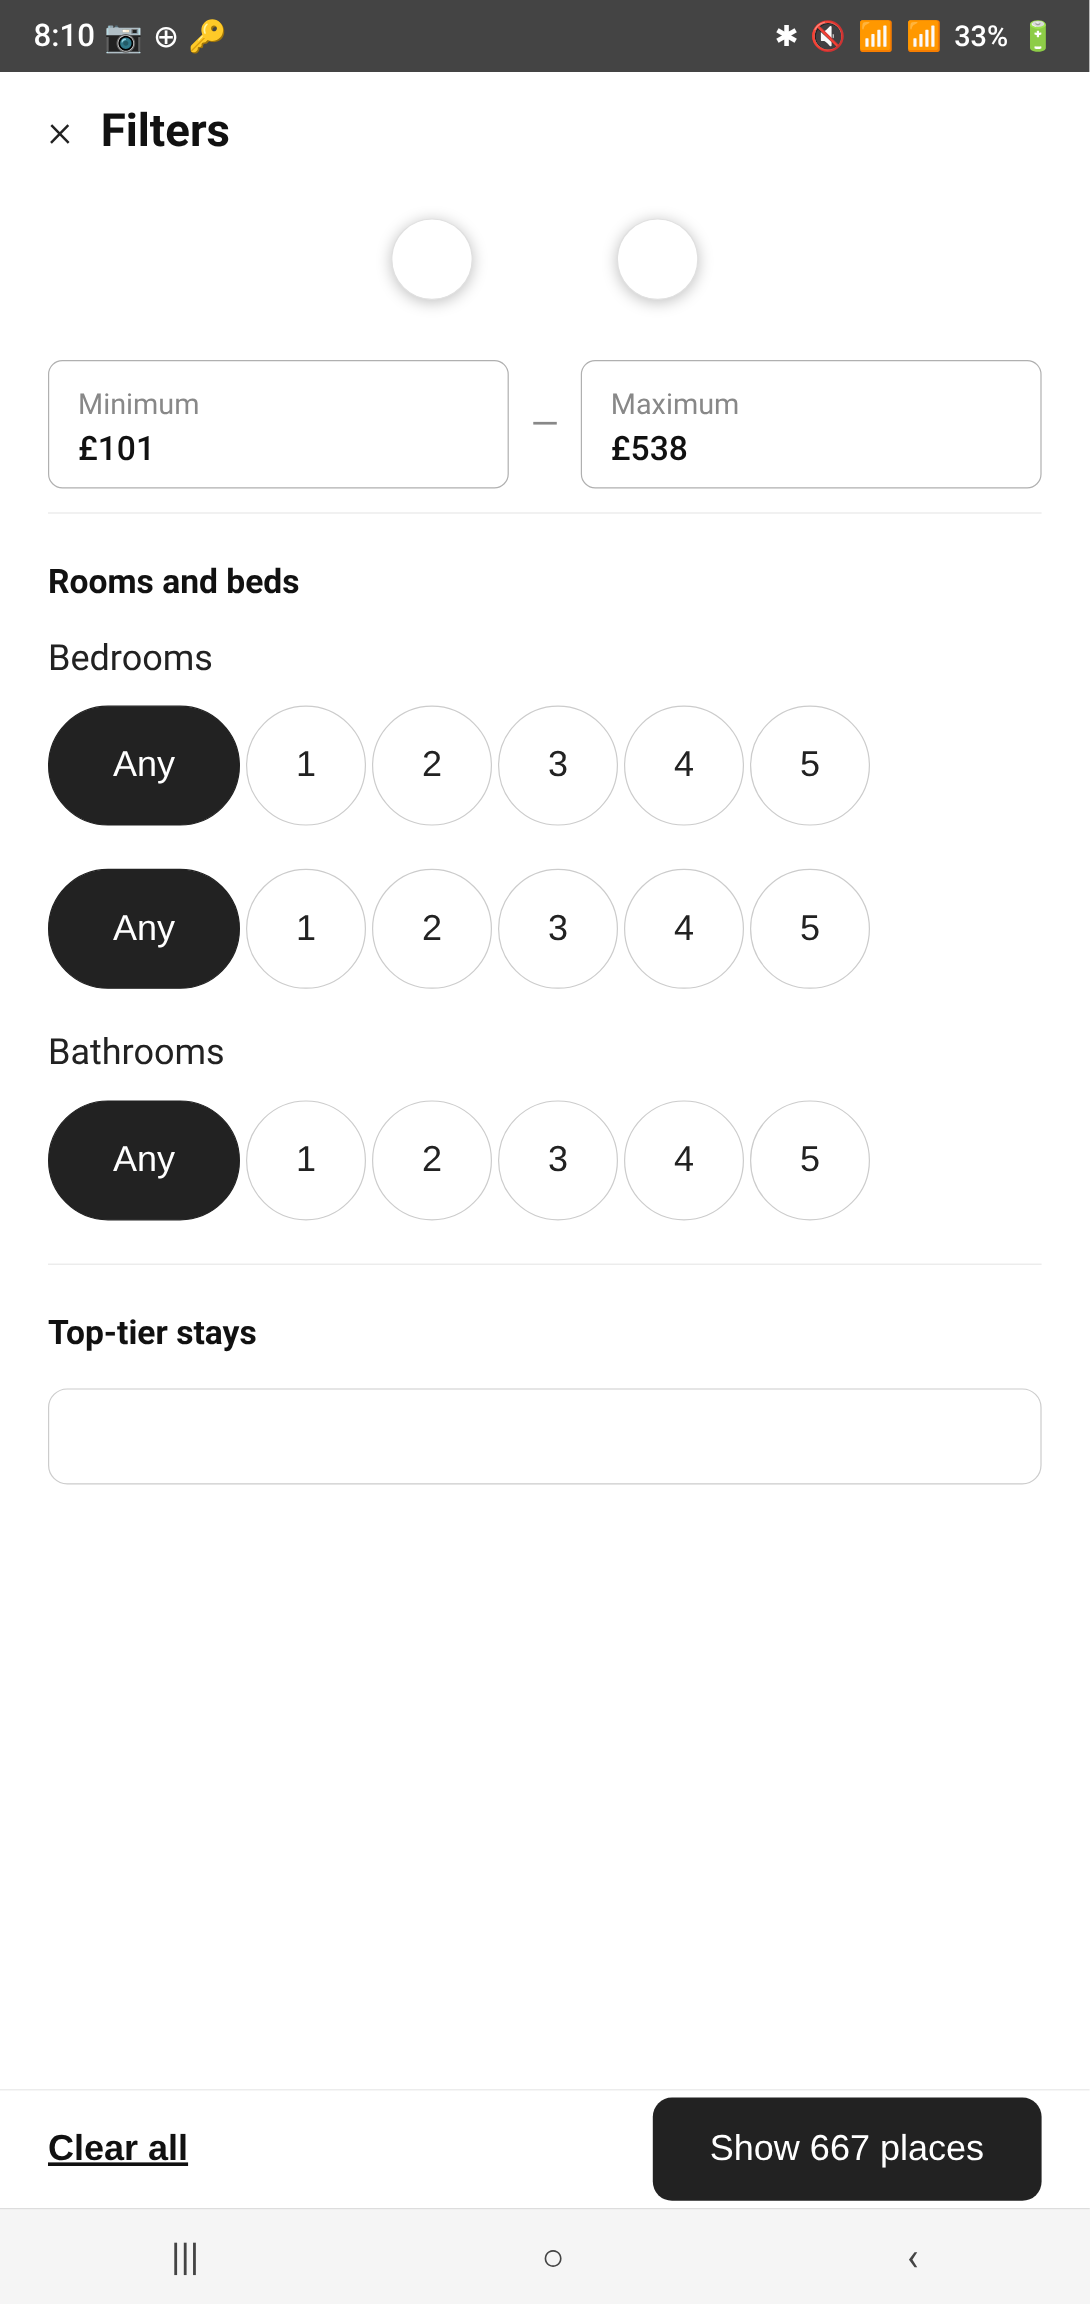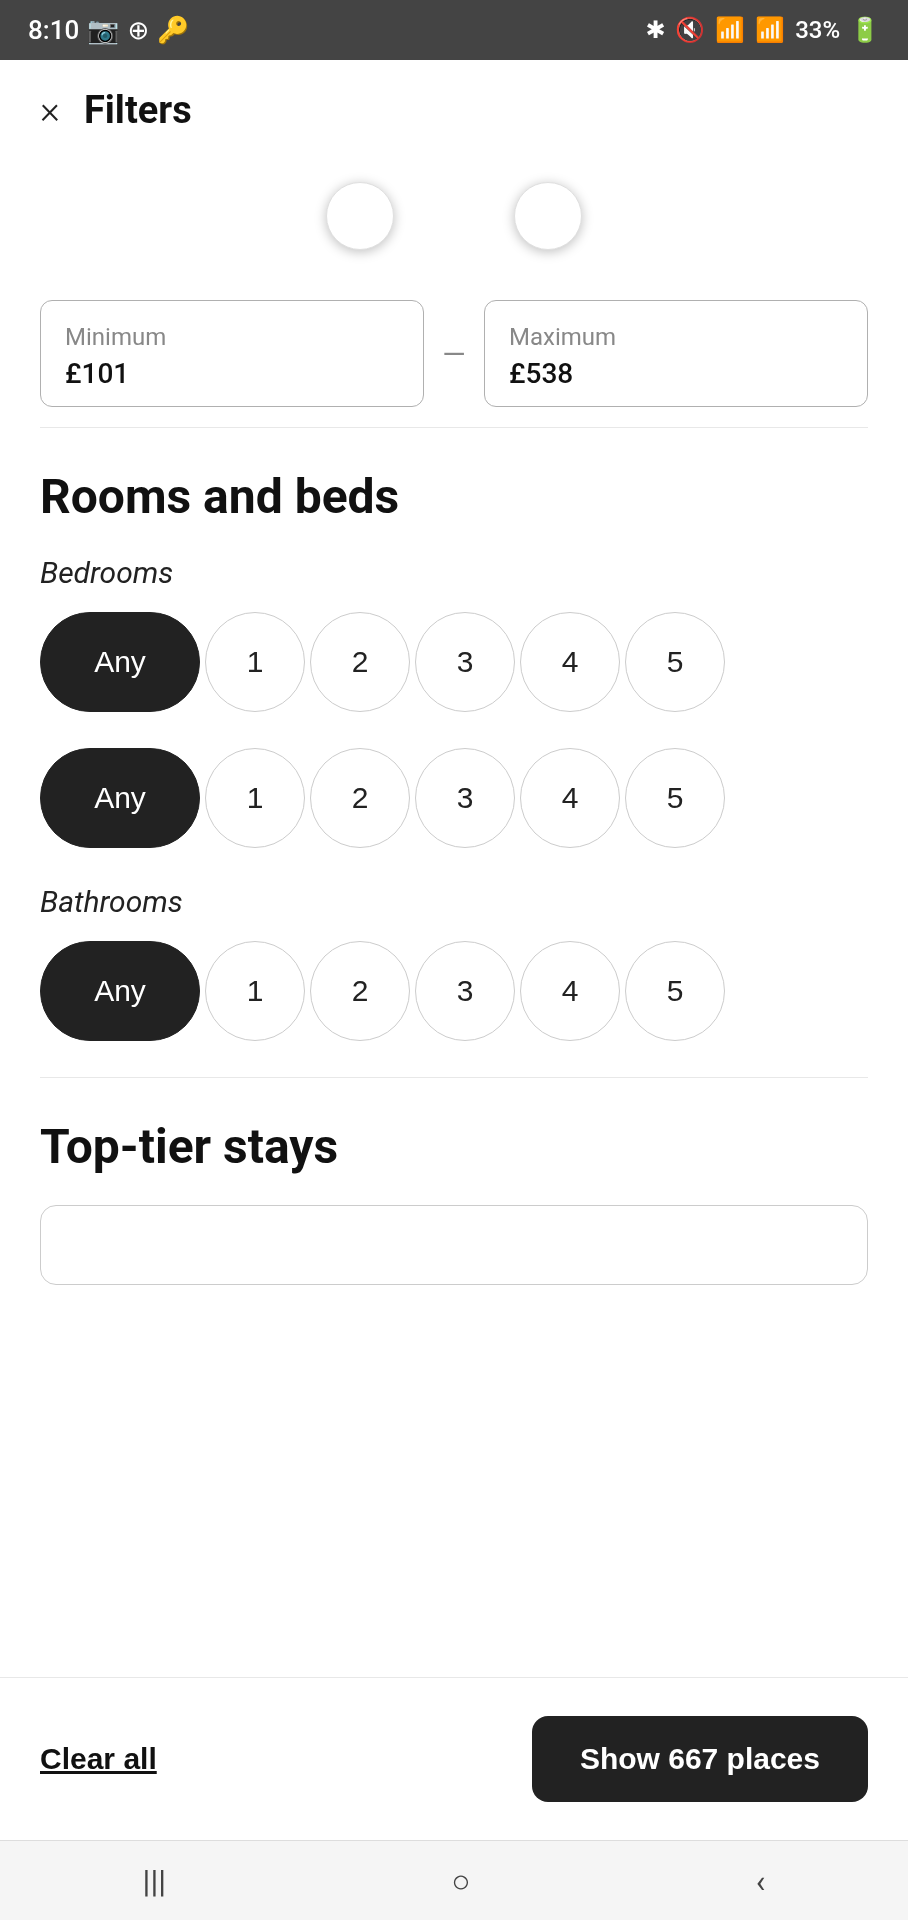--- a/index.html
+++ b/index.html
@@ -116,33 +116,32 @@
 
     
     .divider {
       height: 1px;
       background: #e8e8e8;
       margin: 20px 0;
     }
 
     
     .section-heading {
-      font-size: 48px;
+      font-size: 28px;
       font-weight: 700;
       color: #111;
       margin: 40px 0 30px 0;
     }
 
     
     .sub-label {
       font-size: 30px;
       color: #222;
       margin-bottom: 22px;
       margin-top: 8px;
-      font-style: italic;
     }
 
     
     .btn-group {
       display: flex;
       flex-wrap: wrap;
       gap: 5px;
       margin-bottom: 36px;
     }
     .btn-option {
@@ -180,40 +179,40 @@
     .bottom-bar {
       position: fixed;
       bottom: 80px;
       left: 0;
       width: 908px;
       background: #fff;
       border-top: 1px solid #e8e8e8;
       display: flex;
       align-items: center;
       justify-content: space-between;
-      padding: 38px 40px;
+      padding: 6px 40px;
       z-index: 100;
     }
     .clear-all-btn {
       font-size: 30px;
       font-weight: 600;
       color: #111;
       background: none;
       border: none;
       cursor: pointer;
       text-decoration: underline;
     }
     .show-places-btn {
       background: #222;
       color: #fff;
       border: none;
       border-radius: 16px;
       padding: 26px 48px;
       font-size: 30px;
-      font-weight: 700;
+      font-weight: 400;
       cursor: pointer;
     }
 
     
     .nav-bar {
       position: fixed;
       bottom: 0;
       left: 0;
       width: 908px;
       height: 80px;

